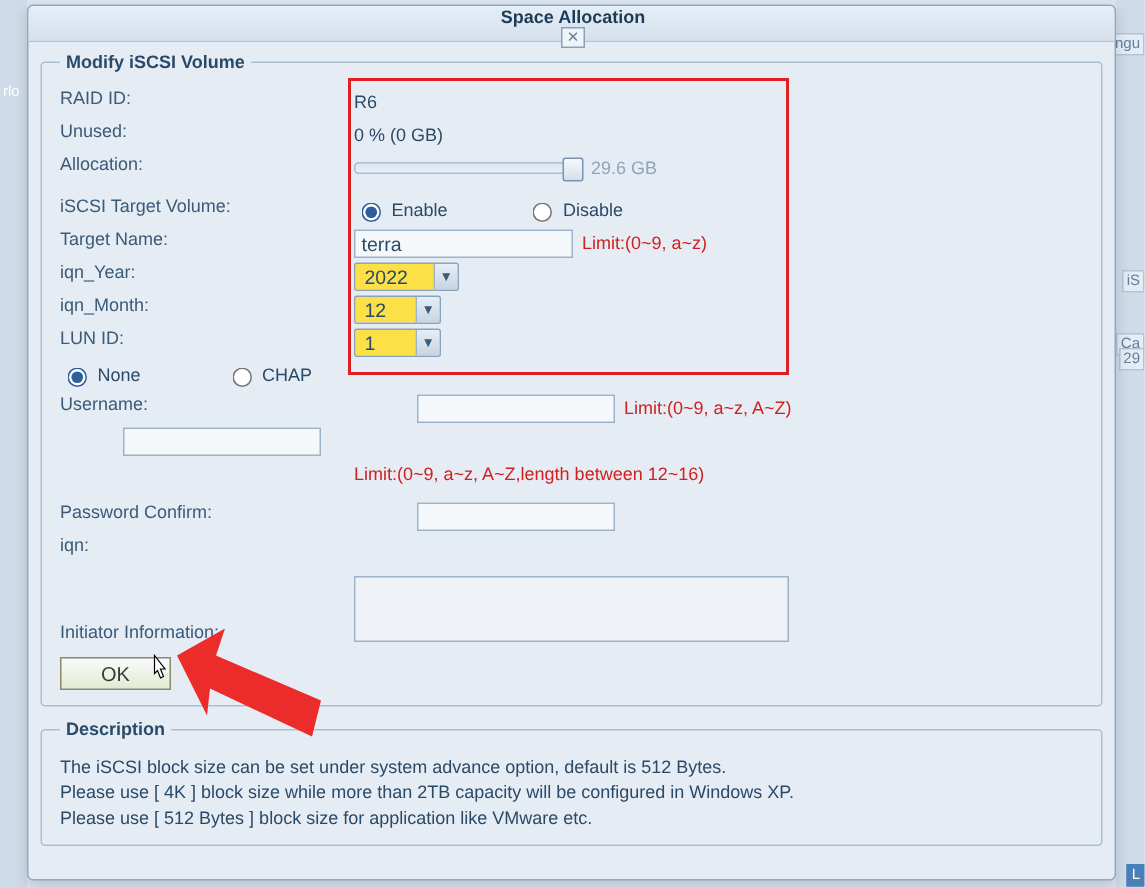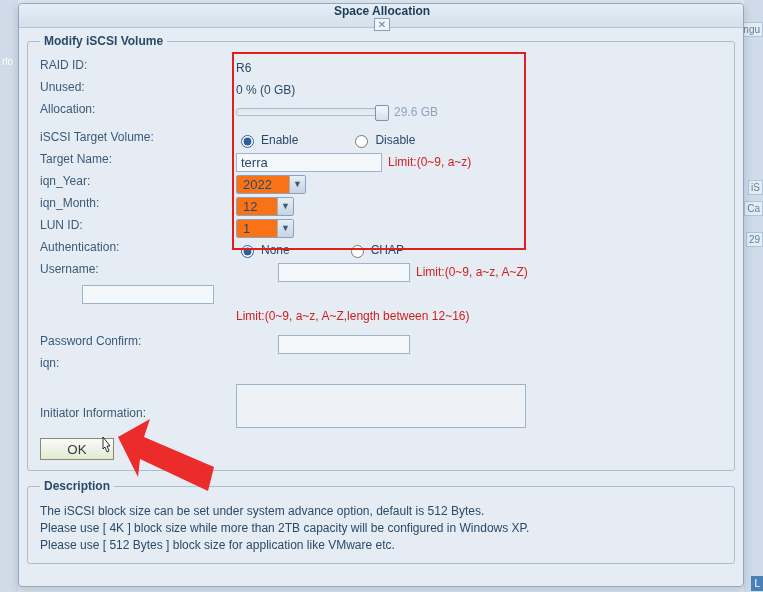--- a/index.html
+++ b/index.html
@@ -133,21 +133,21 @@
     display: inline-flex;
     border: 1px solid #8aa2bc;
     border-radius: 2px;
     overflow: hidden;
   }
   .sel-wrap select {
     border: none;
     appearance: none;
     -webkit-appearance: none;
     padding: 1px 6px;
-    background: #f97316;
+    background: #fde047;
   }
   .sel-arrow {
     width: 16px;
     display: flex;
     align-items: center;
     justify-content: center;
     background: linear-gradient(#e6eef6,#c6d4e2);
     border-left: 1px solid #9db3ca;
     color: #3a5a7a;
     font-size: 9px;
@@ -204,21 +204,21 @@
 </style>
 </head>
 <body>
 
 <div class="bg-left">
   <div style="position:absolute;top:56px;left:2px;color:#fff;font-size:10px;">rlo</div>
 </div>
 <div class="bg-right">
   <div class="chip" style="top:22px;">ingu</div>
   <div class="chip" style="top:180px;">iS</div>
-  <div class="chip" style="top:201px;">Ca</div>
+  <div class="chip" style="top:222px;">Ca</div>
   <div class="chip" style="top:232px;">29</div>
   <div class="chip" style="top:576px;background:#4a80b8;color:#fff;border-color:#4a80b8;">L</div>
 </div>
 
 <div class="window">
   <div class="titlebar">
     <span class="title">Space Allocation</span>
     <div class="close-btn">
       <span>✕</span>
     </div>
@@ -297,21 +297,20 @@
         <div class="lbl">LUN ID:</div>
         <div class="val">
           <span class="sel-wrap">
             <select class="mn"><option>1</option></select>
             <span class="sel-arrow">▼</span>
           </span>
         </div>
       </div>
 
       <div class="row">
-        <div class="lbl">Authentication:</div>
         <div class="val">
           <label class="radiowrap">
             <input type="radio" name="au" checked="" style="">
             <span>None</span>
           </label>
           <span style="width:44px;display:inline-block"></span>
           <label class="radiowrap">
             <input type="radio" name="au" style="">
             <span>CHAP</span>
           </label>
@@ -351,21 +350,21 @@
         </div>
       </div>
 
       <div class="row">
         <div class="lbl">iqn:</div>
         <div class="val"></div>
       </div>
 
       <div style="height:6px"></div>
 
-      <div class="row" style="align-items:center">
+      <div class="row" style="align-items:flex-end">
         <div class="lbl" style="padding-top:14px">Initiator Information:</div>
         <div class="val">
           <textarea class="initiator" style=""></textarea>
         </div>
       </div>
 
       <button class="ok-btn">OK</button>
 
     </fieldset>
 

